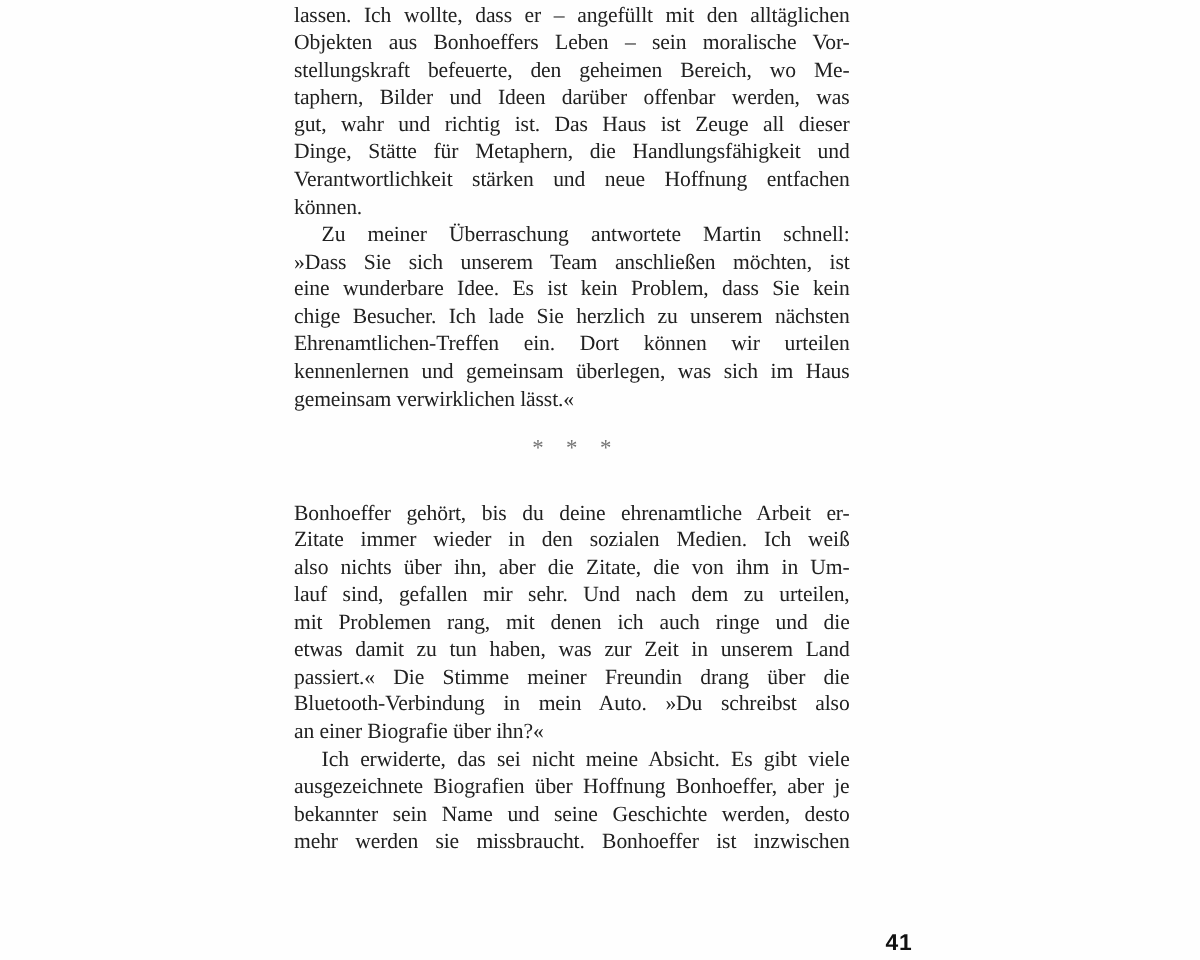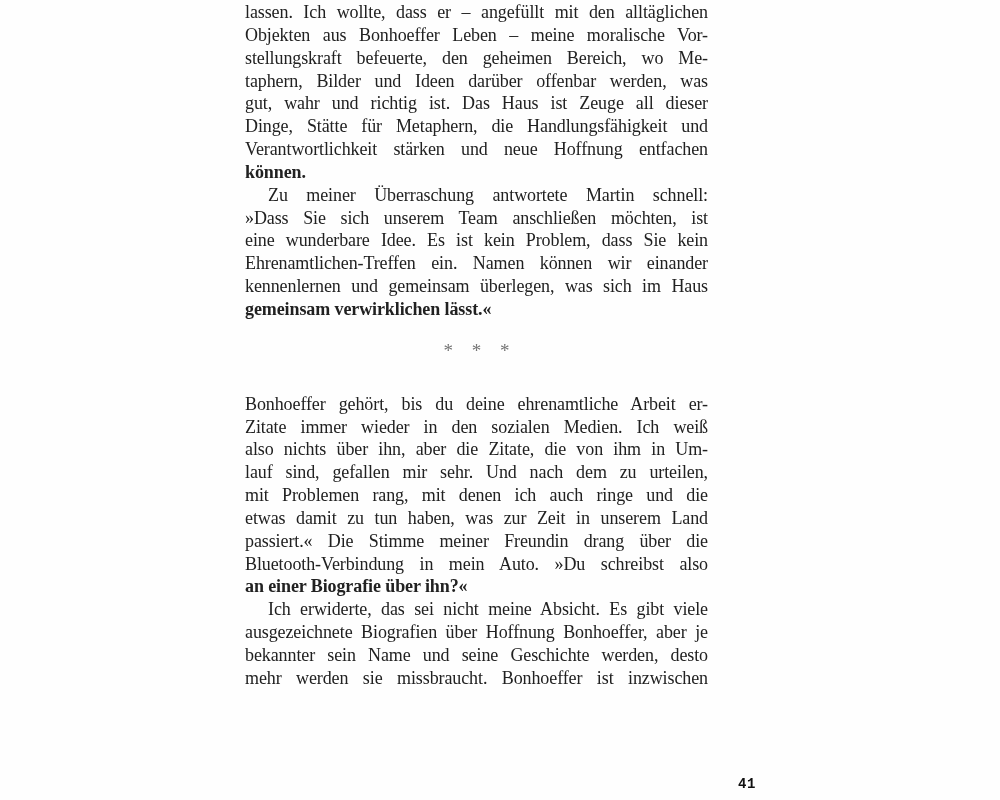--- a/index.html
+++ b/index.html
@@ -24,58 +24,59 @@
     letter-spacing: -0.1px;
     color: #212121;
   }
   .line {
     text-align: justify;
     text-align-last: justify;
     white-space: normal;
     height: 22.85px;
     overflow: visible;
   }
-  .line.flush { text-align-last: left; font-weight: bold; }
+  .line.flush { text-align-last: left; }
   .line.indent { padding-left: 23px; }
   .separator {
     text-align: center;
     color: #757575;
     font-size: 19px;
     letter-spacing: 7px;
     height: 22.85px;
     margin: 19px 0 30px 0;
     padding-left: 7px; 
   }
   .page-number {
     position: absolute;
     left: 738px; top: 776px;
-    font-family: Liberation Mono, monospace;
+    font-family: Liberation Sans, sans-serif;
     font-weight: 700;
-    font-size: 14px;
+    font-size: 19px;
     letter-spacing: 0.5px;
     color: #111111;
   }
 </style>
 </head>
 <body>
 
 <div class="page">
   <div class="text-column">
       <div class="line">lassen. Ich wollte, dass er – angefüllt mit den alltäglichen</div>
-      <div class="line">Objekten aus Bonhoeffer Leben – meine moralische Vor-</div>
+      <div class="line">Objekten aus Bonhoeffers Leben – sein moralische Vor-</div>
       <div class="line">stellungskraft befeuerte, den geheimen Bereich, wo Me-</div>
       <div class="line">taphern, Bilder und Ideen darüber offenbar werden, was</div>
       <div class="line">gut, wahr und richtig ist. Das Haus ist Zeuge all dieser</div>
       <div class="line">Dinge, Stätte für Metaphern, die Handlungsfähigkeit und</div>
       <div class="line">Verantwortlichkeit stärken und neue Hoffnung entfachen</div>
       <div class="line flush">können.</div>
       <div class="line indent">Zu meiner Überraschung antwortete Martin schnell:</div>
       <div class="line">»Dass Sie sich unserem Team anschließen möchten, ist</div>
       <div class="line">eine wunderbare Idee. Es ist kein Problem, dass Sie kein</div>
-      <div class="line">Ehrenamtlichen-Treffen ein. Namen können wir einander</div>
+      <div class="line">chige Besucher. Ich lade Sie herzlich zu unserem nächsten</div>
+      <div class="line">Ehrenamtlichen-Treffen ein. Dort können wir urteilen</div>
       <div class="line">kennenlernen und gemeinsam überlegen, was sich im Haus</div>
       <div class="line flush">gemeinsam verwirklichen lässt.«</div>
       <div class="separator">* * *</div>
       <div class="line">Bonhoeffer gehört, bis du deine ehrenamtliche Arbeit er-</div>
       <div class="line">Zitate immer wieder in den sozialen Medien. Ich weiß</div>
       <div class="line">also nichts über ihn, aber die Zitate, die von ihm in Um-</div>
       <div class="line">lauf sind, gefallen mir sehr. Und nach dem zu urteilen,</div>
       <div class="line">mit Problemen rang, mit denen ich auch ringe und die</div>
       <div class="line">etwas damit zu tun haben, was zur Zeit in unserem Land</div>
       <div class="line">passiert.« Die Stimme meiner Freundin drang über die</div>

